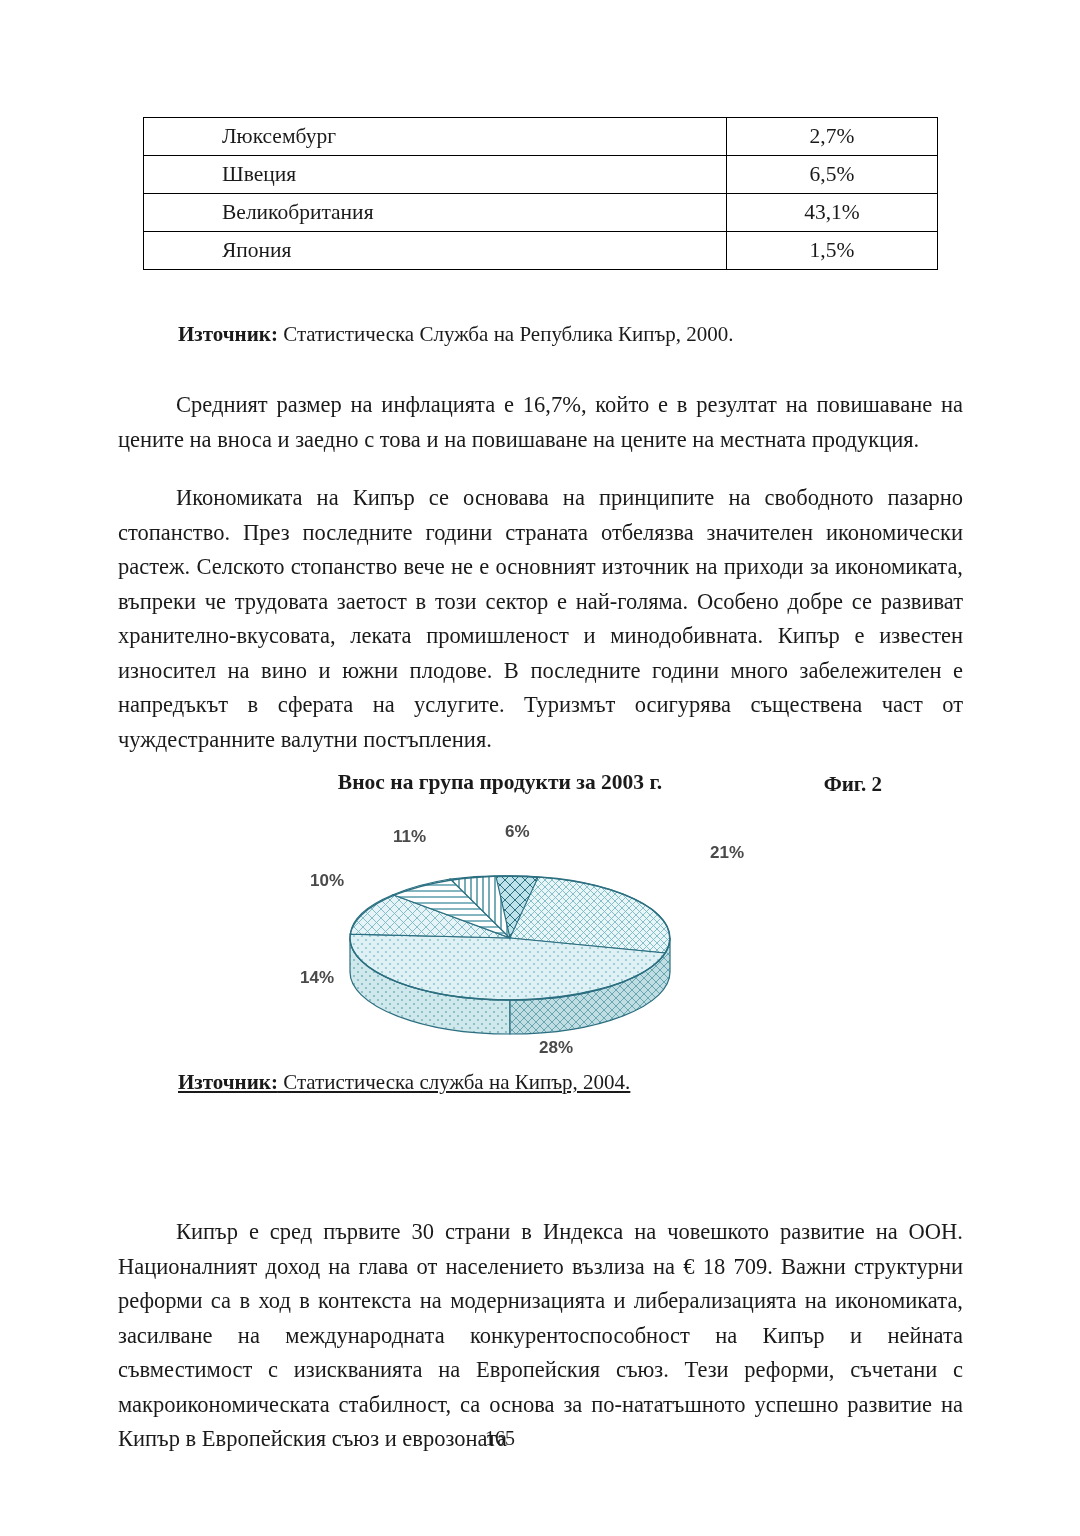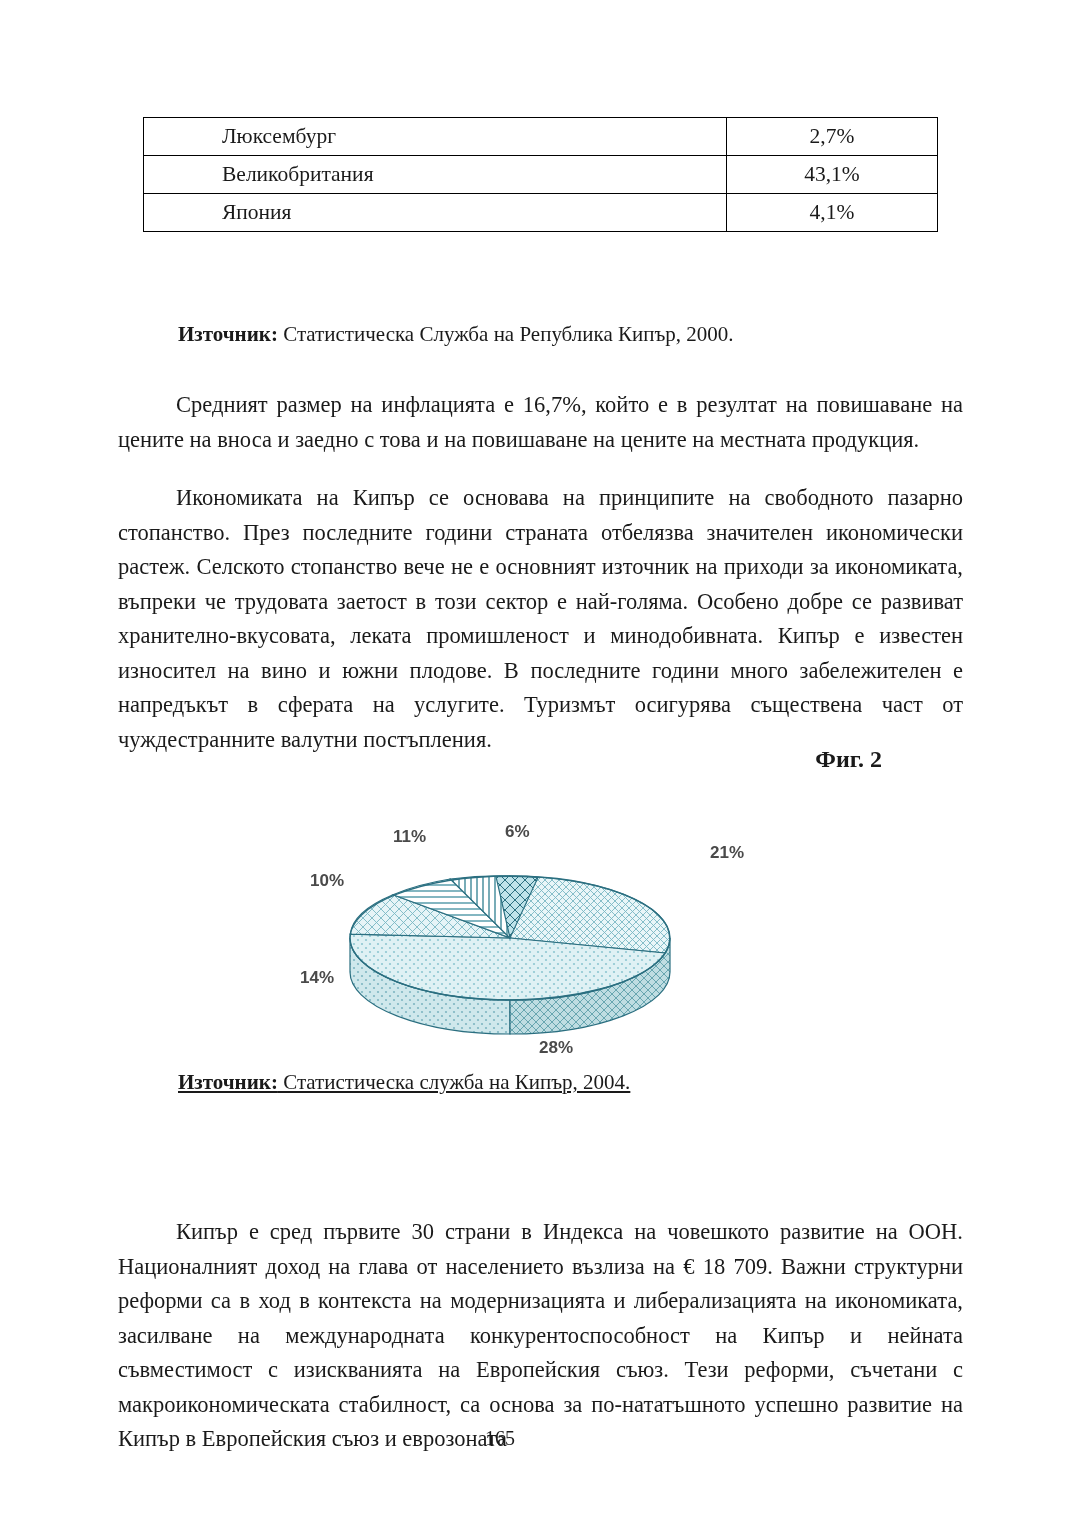--- a/index.html
+++ b/index.html
@@ -49,22 +49,22 @@
     font-size:22.5px;
     line-height:34.5px;
     text-align:justify;
     text-justify:inter-word;
   }
   .para .ind { display:inline-block; width:58px; }
 
   
   .fig-label {
     position:absolute;
-    right:118px; top:746px;
-    font-size:24px;
+    right:118px; top:772px;
+    font-size:21px;
     font-weight:bold;
   }
   .fig-title {
     position:absolute;
     left:0; right:0; top:770px;
     text-align:center;
     font-size:21.5px;
     font-weight:bold;
   }
   .chart-wrap {
@@ -92,43 +92,48 @@
 
 <div class="page">
 
   <table class="rates">
     <tbody>
       <tr>
         <td class="country">Люксембург</td>
         <td class="value">2,7%</td>
       </tr>
       <tr>
+        <td class="country">Швеция</td>
+        <td class="value">6,5%</td>
+      </tr>
+      <tr>
         <td class="country">Великобритания</td>
         <td class="value">43,1%</td>
       </tr>
       <tr>
         <td class="country">Япония</td>
-        <td class="value">4,1%</td>
+        <td class="value">1,5%</td>
       </tr>
     </tbody>
   </table>
 
   <div class="src" style="left:178px; top:322px;">
     <b>Източник:</b><span> Статистическа Служба на Република Кипър, 2000.</span>
   </div>
 
   <div class="para" style="top:388px;">
     <span class="ind"></span><span>Средният размер на инфлацията  е 16,7%, който е в резултат на повишаване на цените на вноса и заедно с това и на повишаване на цените на местната продукция.</span>
   </div>
 
   <div class="para" style="top:481px;">
     <span class="ind"></span><span>Икономиката на Кипър се основава на принципите на свободното пазарно стопанство. През последните години страната отбелязва значителен икономически растеж. Селското стопанство вече не е основният източник на приходи за икономиката, въпреки че трудовата заетост в този сектор е най-голяма. Особено добре се развиват хранително-вкусовата, леката промишленост и минодобивната. Кипър е известен износител на вино и южни плодове. В последните години много забележителен е напредъкът в сферата на услугите. Туризмът осигурява съществена част от чуждестранните валутни постъпления.</span>
   </div>
 
   <div class="fig-label">Фиг. 2</div>
+  <div class="fig-title">Внос на група продукти за 2003 г.</div>
 
   <div class="chart-wrap">
     <svg width="500" height="250" viewBox="0 0 500 250">
       <defs>
 
         <pattern id="pDots" width="8" height="8" patternUnits="userSpaceOnUse">
           <rect width="8" height="8" fill="#dff1f4"></rect>
           <circle cx="2" cy="2" r="1.1" fill="#8fc7d2"></circle>
           <circle cx="6" cy="6" r="1.1" fill="#8fc7d2"></circle>
         </pattern>

